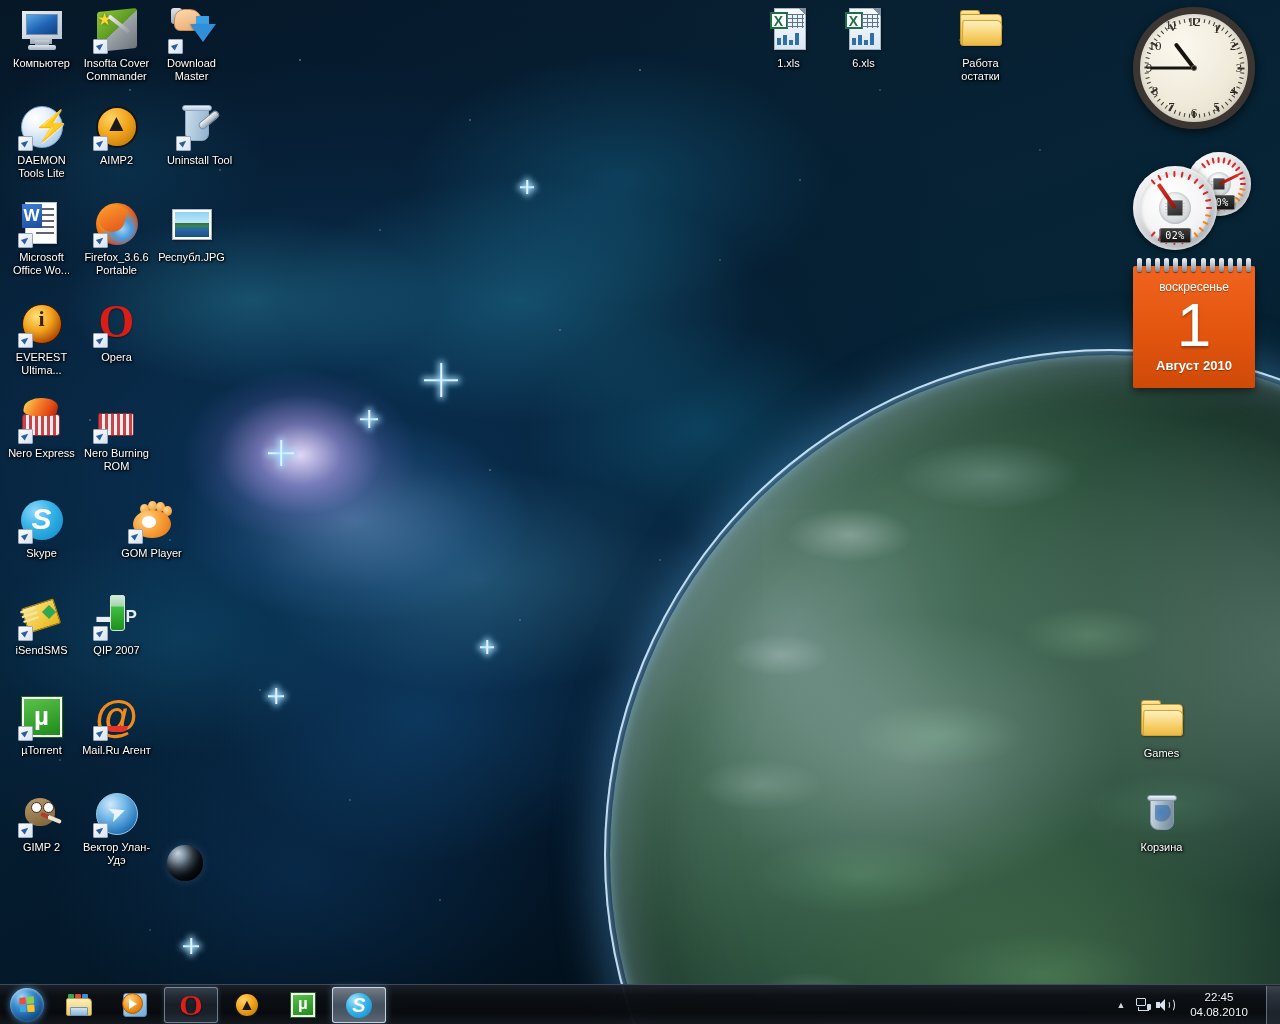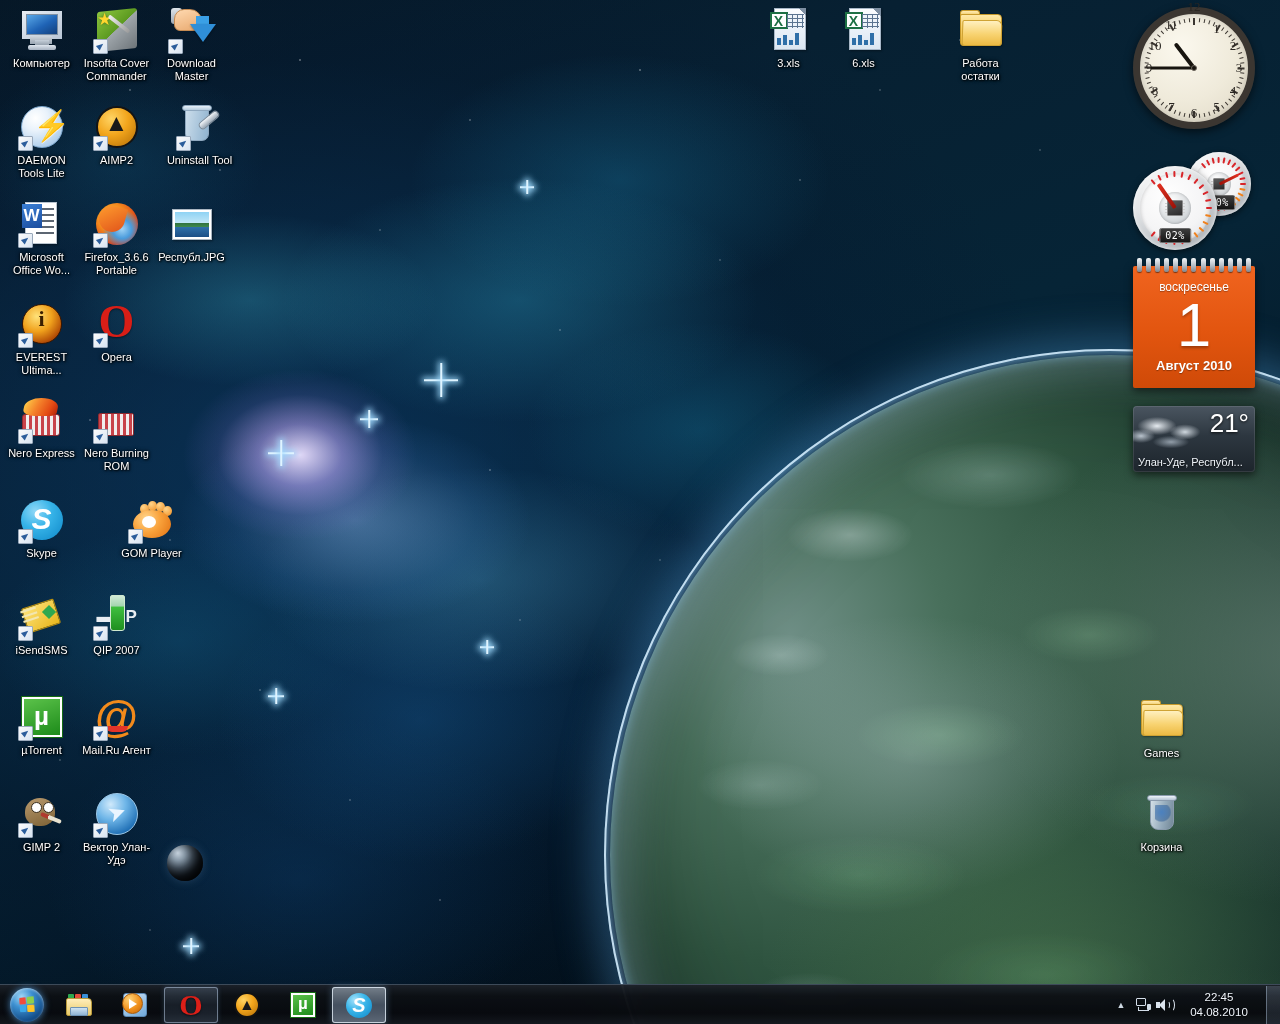--- a/index.html
+++ b/index.html
@@ -1007,21 +1007,21 @@
         <div class="label">Вектор Улан-Удэ</div>
       </div>
       <div class="icon i-xls" style="left: 751px; top: 6px;">
         <div class="glyph">
           <div class="page"></div>
           <div class="fold"></div>
           <div class="x">X</div>
           <div class="grid"></div>
           <div class="bars"></div>
         </div>
-        <div class="label">3.xls</div>
+        <div class="label">1.xls</div>
       </div>
       <div class="icon i-xls" style="left: 826px; top: 6px;">
         <div class="glyph">
           <div class="page"></div>
           <div class="fold"></div>
           <div class="x">X</div>
           <div class="grid"></div>
           <div class="bars"></div>
         </div>
         <div class="label">6.xls</div>
@@ -1229,21 +1229,21 @@
           <i></i>
         </div>
         <div class="tick" style="transform: rotate(348deg); margin-top: -50px; margin-left: -0.5px;">
           <i></i>
         </div>
         <div class="tick" style="transform: rotate(354deg); margin-top: -50px; margin-left: -0.5px;">
           <i></i>
         </div>
       </div>
     <div id="clock-numbers">
-        <div class="num" style="left: 61px; top: 0;">12</div>
+        <div class="num" style="left: 61px; top: 15px;">12</div>
         <div class="num" style="left: 83.5px; top: 22.0289px;">1</div>
         <div class="num" style="left: 99.9711px; top: 38.5px;">2</div>
         <div class="num" style="left: 106px; top: 61px;">3</div>
         <div class="num" style="left: 99.9711px; top: 83.5px;">4</div>
         <div class="num" style="left: 83.5px; top: 99.9711px;">5</div>
         <div class="num" style="left: 61px; top: 106px;">6</div>
         <div class="num" style="left: 38.5px; top: 99.9711px;">7</div>
         <div class="num" style="left: 22.0289px; top: 83.5px;">8</div>
         <div class="num" style="left: 16px; top: 61px;">9</div>
         <div class="num" style="left: 22.0289px; top: 38.5px;">10</div>
@@ -1419,27 +1419,20 @@
         <span></span>
         <span></span>
         <span></span>
         <span></span>
         <span></span>
         <span></span>
         <span></span>
       </div>
   </div>
 
-  <div class="gadget" id="gadget-weather">
-    <div class="box">
-      <div class="cloud"></div>
-      <div class="temp">21°</div>
-      <div class="loc">Улан-Уде, Республ...</div>
-    </div>
-  </div>
 
   <div id="taskbar">
     <div id="start-orb">
       <div class="orb">
         <div class="flag">
           <i></i>
             <i></i>
             <i></i>
             <i></i>
         </div>

